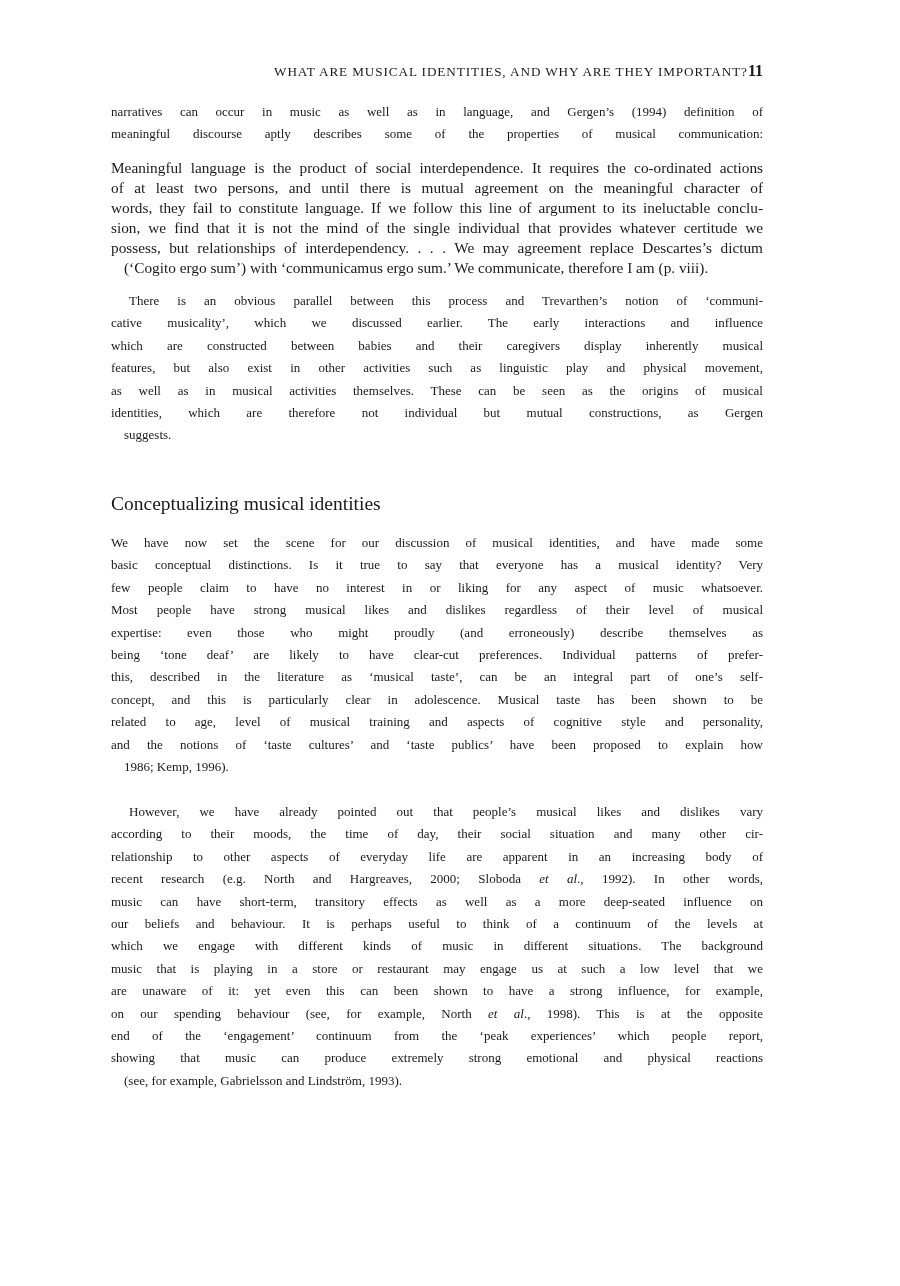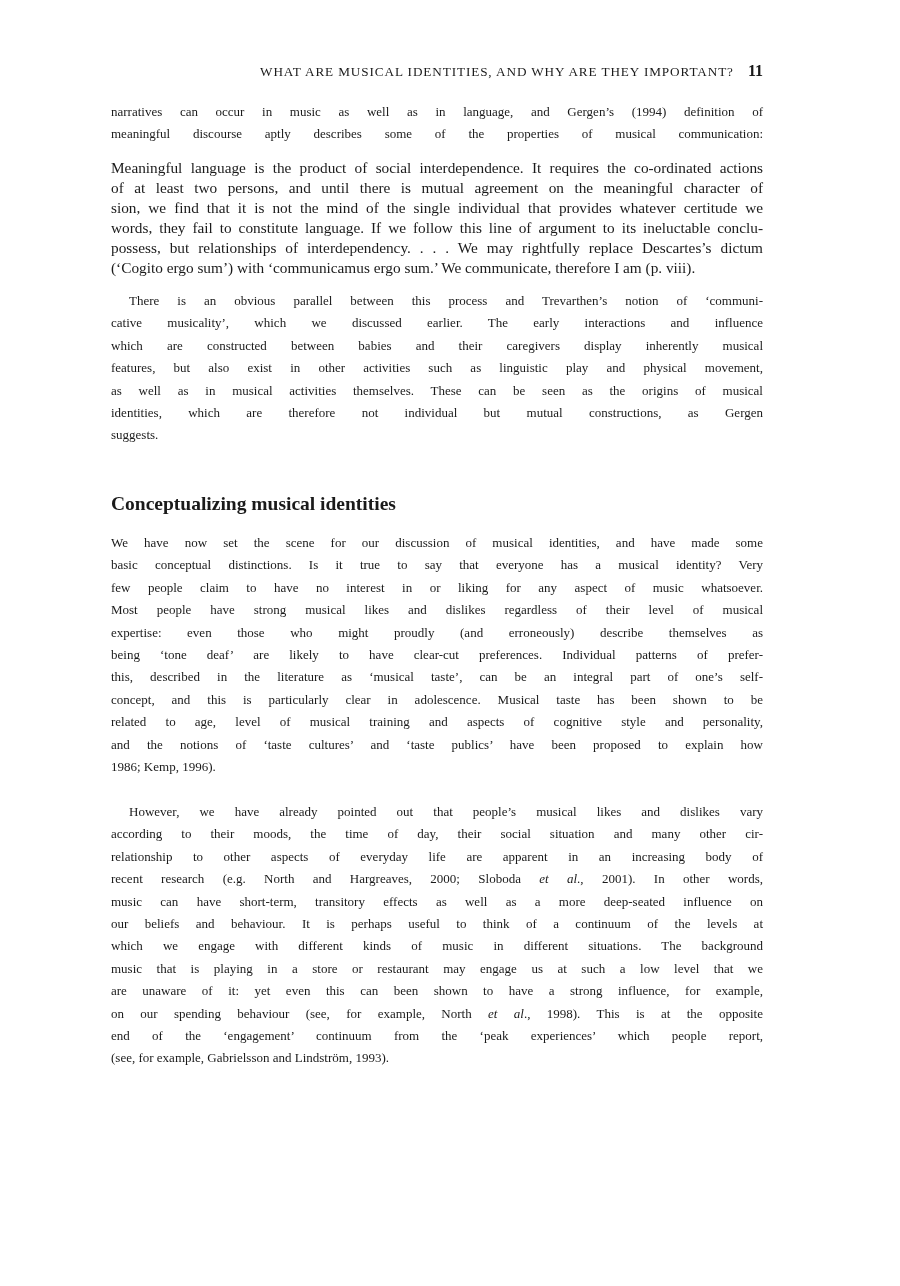--- a/index.html
+++ b/index.html
@@ -1,47 +1,47 @@
 <!DOCTYPE html>
 <html><head>
 <meta charset="utf-8">
 <style>
   html, body { margin: 0; padding: 0; background: #ffffff; }
   body { width: 900px; height: 1286px; position: relative; overflow: hidden; color: #1a1a1a; }
   .page { position: absolute; left: 111px; top: 0; width: 652px; font-family: "Liberation Serif", "DejaVu Serif", serif; }
   .running-head { position: absolute; top: 62px; right: 0; white-space: nowrap; font-size: 13.2px; letter-spacing: 0.9px; }
-  .running-head .folio { font-weight: bold; font-size: 16px; letter-spacing: 0; margin-left: 14px; }
+  .running-head .folio { font-weight: bold; font-size: 16px; letter-spacing: 0; }
   .block { position: absolute; left: 0; width: 652px; }
   .line { display: block; height: 22.4px; line-height: 22.4px; font-size: 13px; text-align: justify; text-align-last: justify; white-space: nowrap; overflow: visible; }
-  .line.last { text-align-last: left; }
+  .line.last { text-align-last: left; margin-left: 13px; }
   .line.indent { padding-left: 18px; }
   .quote .line { height: 20px; line-height: 20px; font-size: 15.3px; }
-  .heading { position: absolute; left: 0; top: 493px; font-size: 19.5px; font-weight: bold; white-space: nowrap; }
+  .heading { position: absolute; left: 0; top: 493px; font-size: 19.5px; font-weight: normal; white-space: nowrap; }
   i { font-style: italic; }
 </style>
 </head>
 <body>
 
 <div class="page">
 
   <div class="running-head">
     <span>WHAT ARE MUSICAL IDENTITIES, AND WHY ARE THEY IMPORTANT?</span><span class="folio">11</span>
   </div>
 
   <div class="block" style="top:101px">
     <span class="line">narratives can occur in music as well as in language, and Gergen’s (1994) definition of</span>
     <span class="line">meaningful discourse aptly describes some of the properties of musical communication:</span>
   </div>
 
   <div class="block quote" style="top:158px">
     <span class="line">Meaningful language is the product of social interdependence. It requires the co-ordinated actions</span>
     <span class="line">of at least two persons, and until there is mutual agreement on the meaningful character of</span>
+    <span class="line">words, they fail to constitute language. If we follow this line of argument to its ineluctable conclu-</span>
     <span class="line">sion, we find that it is not the mind of the single individual that provides whatever certitude we</span>
-    <span class="line">words, they fail to constitute language. If we follow this line of argument to its ineluctable conclu-</span>
-    <span class="line">possess, but relationships of interdependency. . . . We may rightfully replace Descartes’s dictum</span>
+    <span class="line">possess, but relationships of interdependency. . . . We may agreement replace Descartes’s dictum</span>
     <span class="line last">(‘Cogito ergo sum’) with ‘communicamus ergo sum.’ We communicate, therefore I am (p. viii).</span>
   </div>
 
   <div class="block" style="top:290px">
     <span class="line indent">There is an obvious parallel between this process and Trevarthen’s notion of ‘communi-</span>
     <span class="line">cative musicality’, which we discussed earlier. The early interactions and influence</span>
     <span class="line">which are constructed between babies and their caregivers display inherently musical</span>
     <span class="line">features, but also exist in other activities such as linguistic play and physical movement,</span>
     <span class="line">as well as in musical activities themselves. These can be seen as the origins of musical</span>
     <span class="line">identities, which are therefore not individual but mutual constructions, as Gergen</span>
@@ -61,24 +61,25 @@
     <span class="line">concept, and this is particularly clear in adolescence. Musical taste has been shown to be</span>
     <span class="line">related to age, level of musical training and aspects of cognitive style and personality,</span>
     <span class="line">and the notions of ‘taste cultures’ and ‘taste publics’ have been proposed to explain how</span>
     <span class="line last">1986; Kemp, 1996).</span>
   </div>
 
   <div class="block" style="top:801px">
     <span class="line indent">However, we have already pointed out that people’s musical likes and dislikes vary</span>
     <span class="line">according to their moods, the time of day, their social situation and many other cir-</span>
     <span class="line">relationship to other aspects of everyday life are apparent in an increasing body of</span>
-    <span class="line"><span>recent research (e.g. North and Hargreaves, 2000; Sloboda </span><i>et al</i><span>., 2001). In other words,</span></span>
+    <span class="line"><span>recent research (e.g. North and Hargreaves, 2000; Sloboda </span><i>et al</i><span>., 1992). In other words,</span></span>
     <span class="line">music can have short-term, transitory effects as well as a more deep-seated influence on</span>
     <span class="line">our beliefs and behaviour. It is perhaps useful to think of a continuum of the levels at</span>
     <span class="line">which we engage with different kinds of music in different situations. The background</span>
     <span class="line">music that is playing in a store or restaurant may engage us at such a low level that we</span>
     <span class="line">are unaware of it: yet even this can been shown to have a strong influence, for example,</span>
     <span class="line"><span>on our spending behaviour (see, for example, North </span><i>et al</i><span>., 1998). This is at the opposite</span></span>
     <span class="line">end of the ‘engagement’ continuum from the ‘peak experiences’ which people report,</span>
+    <span class="line">showing that music can produce extremely strong emotional and physical reactions</span>
     <span class="line last">(see, for example, Gabrielsson and Lindström, 1993).</span>
   </div>
 
 </div>
 
 </body></html>

